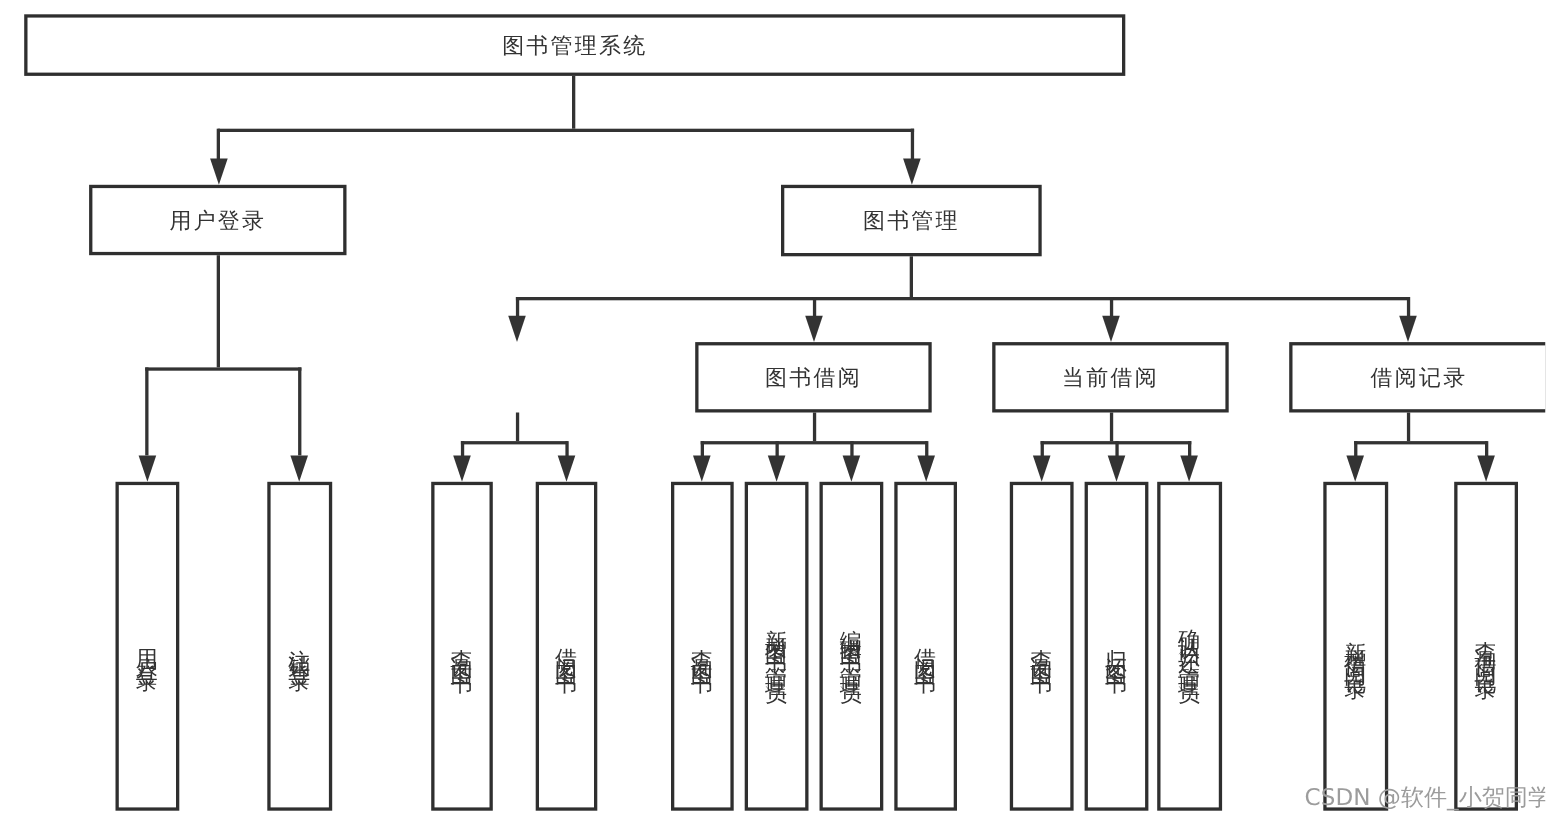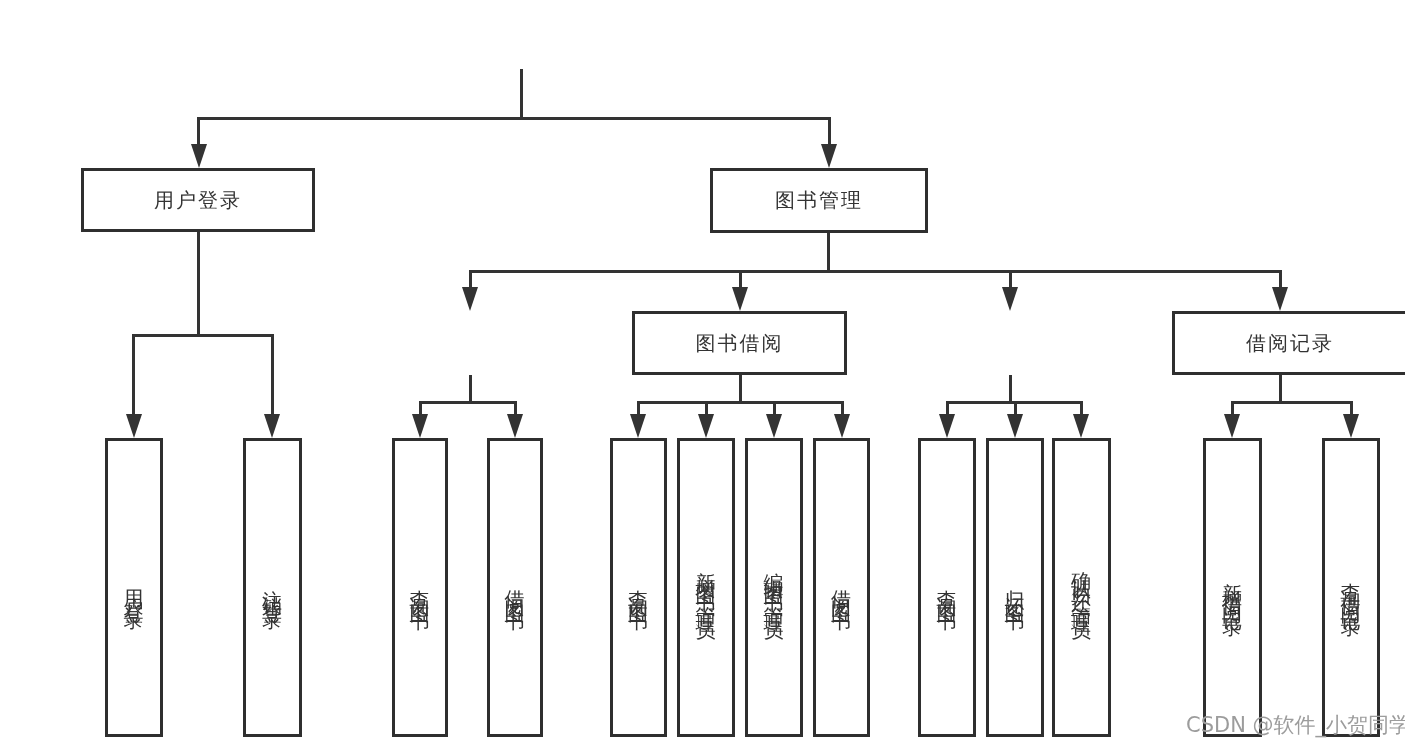--- a/index.html
+++ b/index.html
@@ -39,32 +39,35 @@
   .watermark{
     position:absolute;left:1186px;top:711px;
     color:#9c9c9c;font-size:21px;white-space:nowrap;
   }
 </style>
 </head>
 <body>
 
 <div id="canvas">
 
+  <div class="box" style="left:22px;top:13px;width:1001px;height:56px;">
+    <span>图书管理系统</span>
+  </div>
 
   <div class="vl" style="left:520px;top:69px;height:48px;"></div>
   <div class="hl" style="left:198px;top:117px;width:633px;"></div>
   <div class="vl" style="left:197px;top:117px;height:29px;"></div>
   <div class="ar" style="left:191px;top:144px;"></div>
   <div class="vl" style="left:828px;top:117px;height:29px;"></div>
   <div class="ar" style="left:821px;top:144px;"></div>
 
   <div class="box" style="left:81px;top:168px;width:234px;height:64px;">
     <span>用户登录</span>
   </div>
-  <div class="box" style="left:710px;top:168px;width:218px;height:65px;">
+  <div class="box" style="left:710px;top:168px;width:237px;height:65px;">
     <span>图书管理</span>
   </div>
 
   <div class="vl" style="left:197px;top:232px;height:102px;"></div>
   <div class="hl" style="left:132px;top:334px;width:142px;"></div>
   <div class="vl" style="left:132px;top:334px;height:80px;"></div>
   <div class="ar" style="left:126px;top:414px;"></div>
   <div class="vl" style="left:271px;top:334px;height:80px;"></div>
   <div class="ar" style="left:264px;top:414px;"></div>
 
@@ -74,20 +77,23 @@
   <div class="ar" style="left:462px;top:287px;"></div>
   <div class="vl" style="left:739px;top:270px;height:19px;"></div>
   <div class="ar" style="left:732px;top:287px;"></div>
   <div class="vl" style="left:1009px;top:270px;height:19px;"></div>
   <div class="ar" style="left:1002px;top:287px;"></div>
   <div class="vl" style="left:1279px;top:270px;height:19px;"></div>
   <div class="ar" style="left:1272px;top:287px;"></div>
 
   <div class="box" style="left:632px;top:311px;width:215px;height:64px;justify-content:center;">
     <span>图书借阅</span>
+  </div>
+  <div class="box" style="left:902px;top:311px;width:215px;height:64px;">
+    <span>当前借阅</span>
   </div>
   <div class="box" style="left:1172px;top:311px;width:236px;height:64px;">
     <span>借阅记录</span>
   </div>
 
   <div class="vl" style="left:469px;top:375px;height:26px;"></div>
   <div class="hl" style="left:419px;top:401px;width:97px;"></div>
   <div class="vl" style="left:419px;top:401px;height:15px;"></div>
   <div class="ar" style="left:412px;top:414px;"></div>
   <div class="vl" style="left:514px;top:401px;height:15px;"></div>

